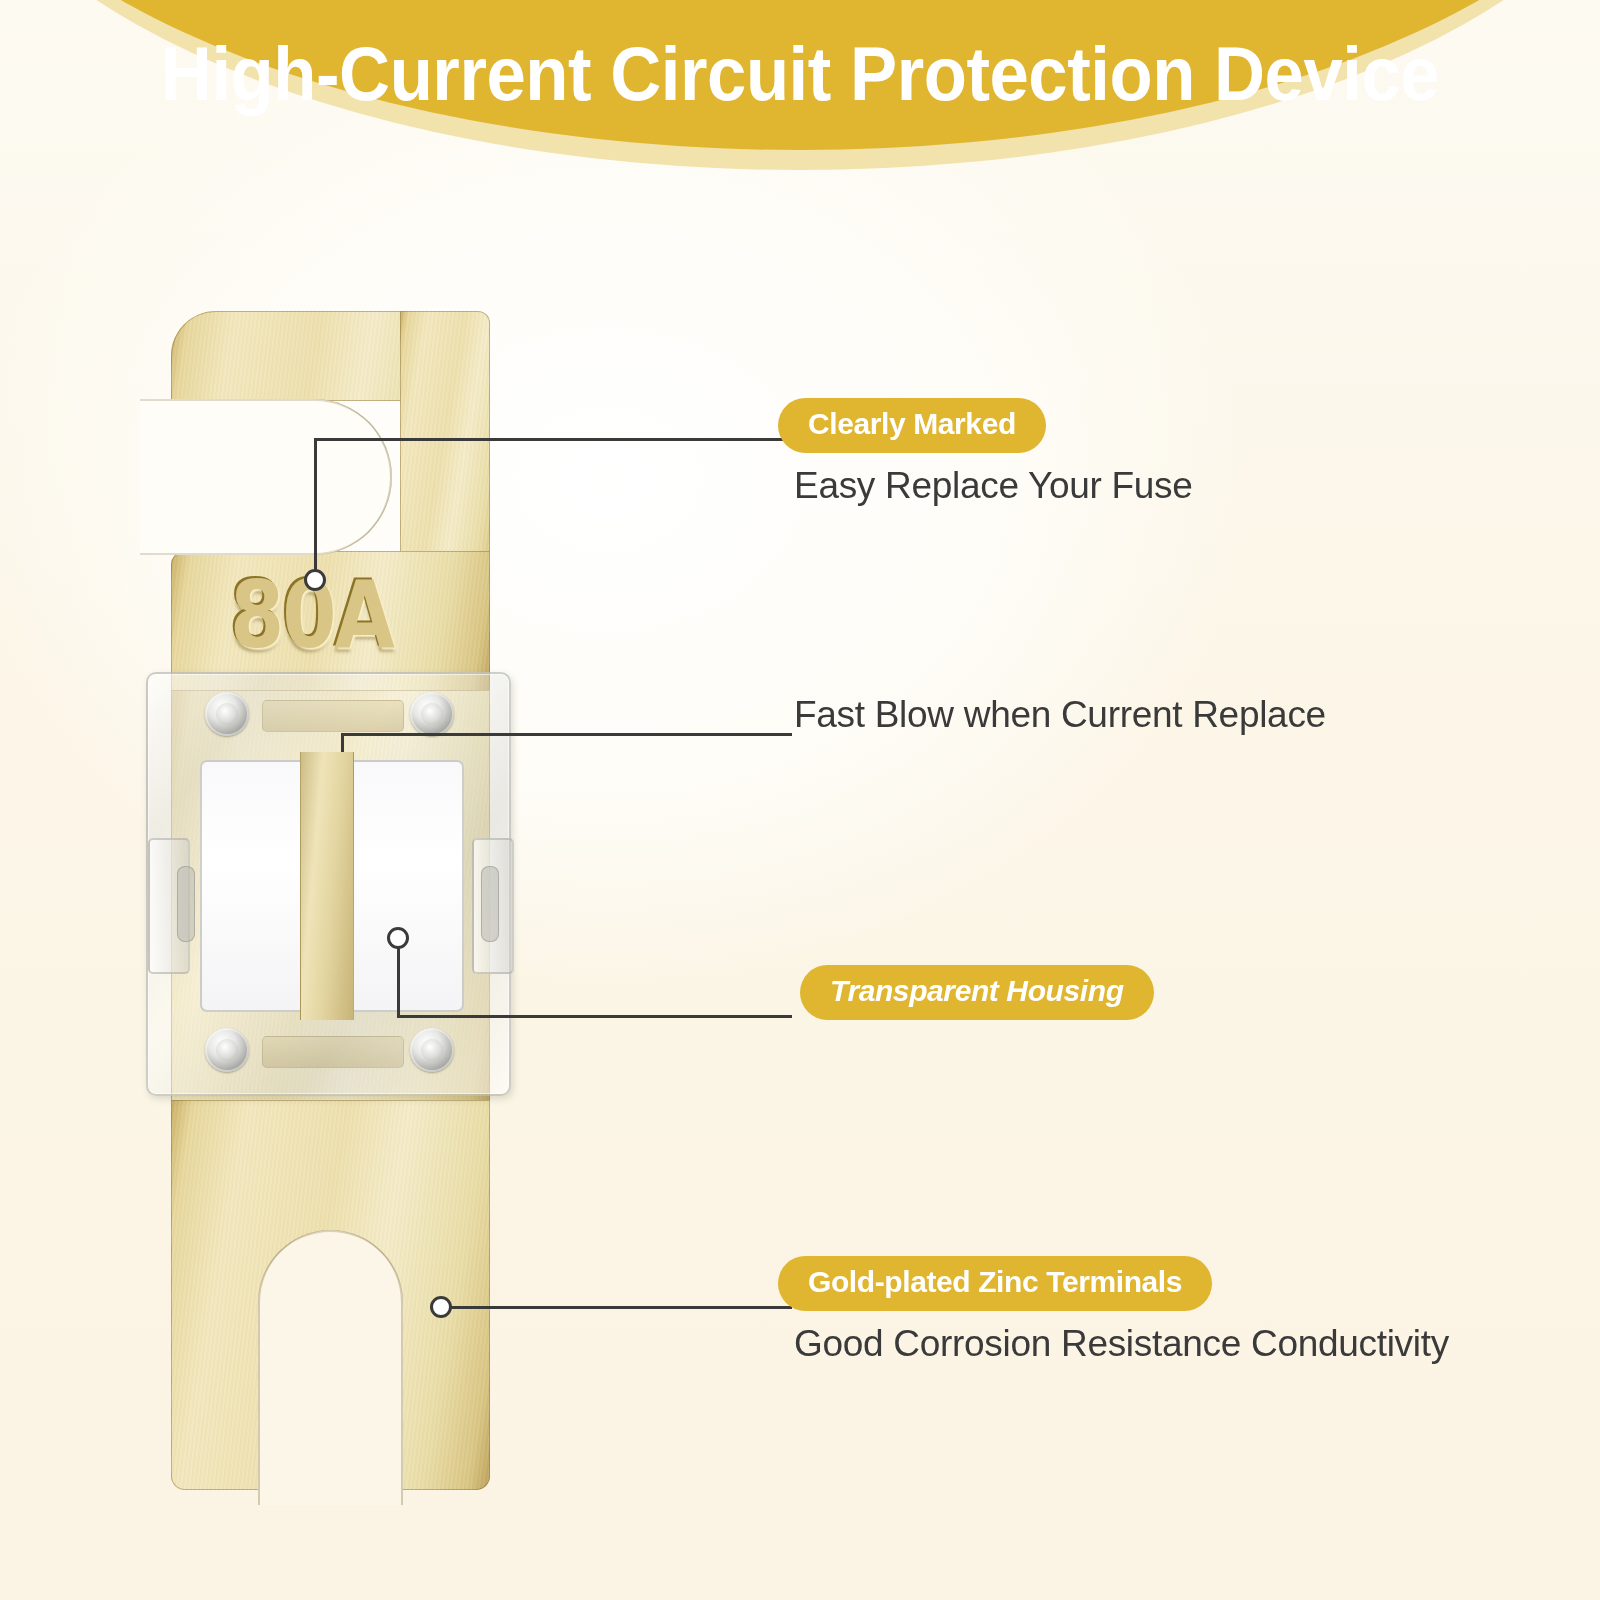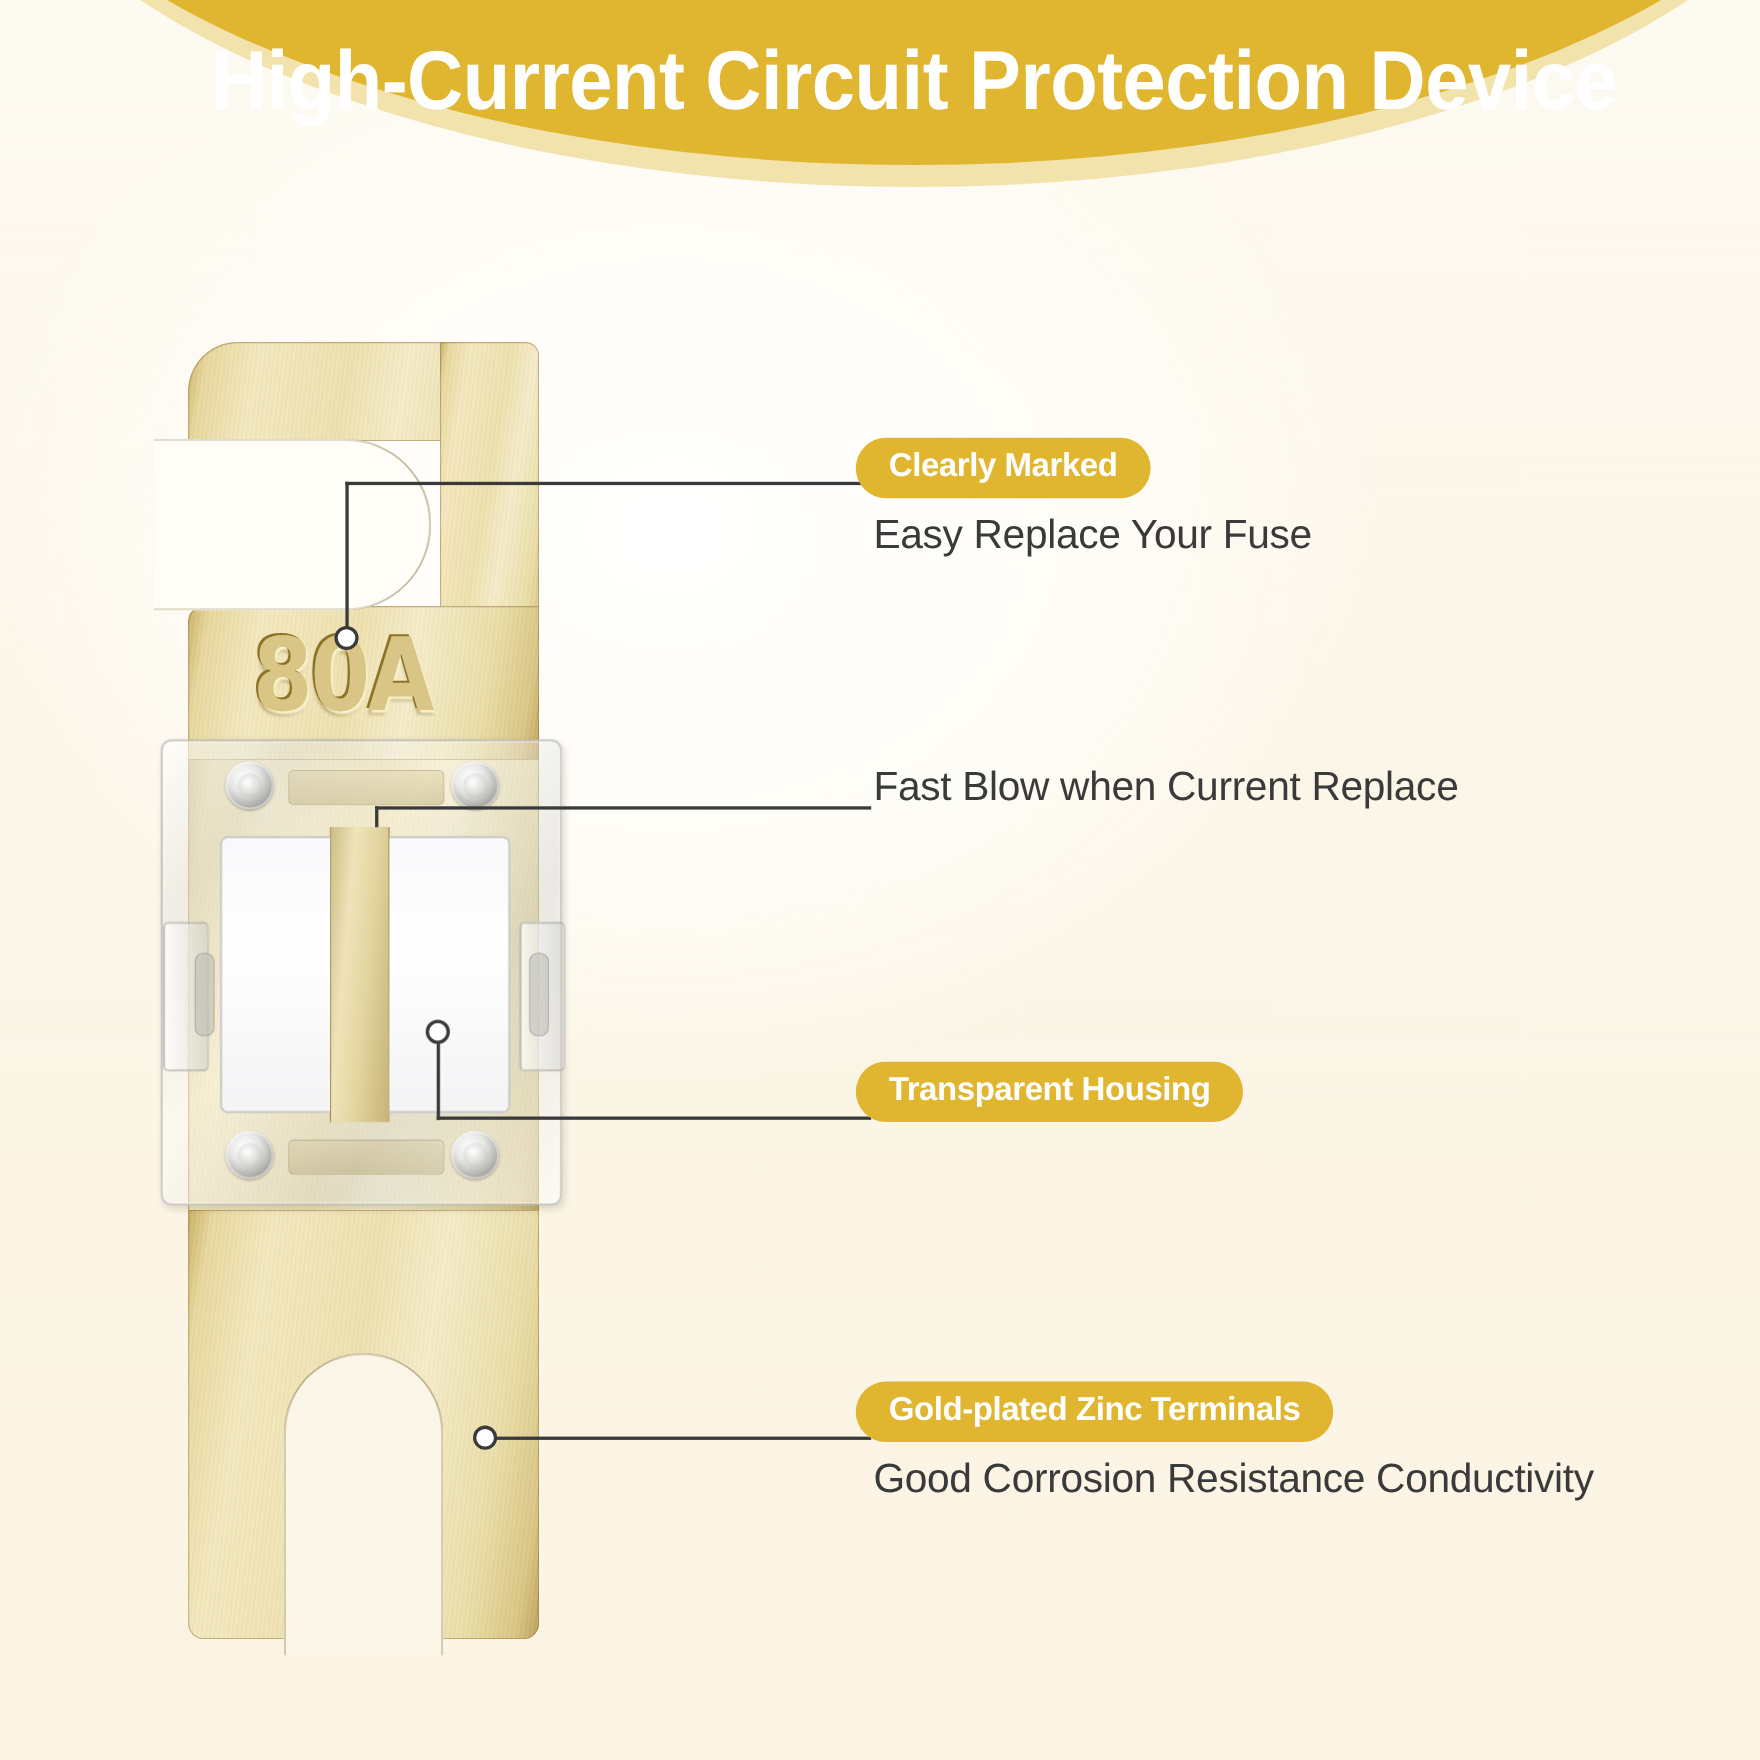--- a/index.html
+++ b/index.html
@@ -13,21 +13,21 @@
   #stage{
     position:relative;
     width:1600px;height:1600px;
     background:
       radial-gradient(ellipse 900px 700px at 38% 30%, #ffffff 0%, #fefcf6 46%, rgba(252,246,232,0) 72%),
       linear-gradient(180deg,#fdfaf2 0%, #fcf6e8 40%, #fbf4e4 100%);
     overflow:hidden;
   }
 
   
-  .banner-wrap{position:absolute;left:0;top:0;width:1448px;height:200px;margin-left:31px;}
+  .banner-wrap{position:absolute;left:0;top:0;width:1448px;height:200px;}
   .banner-echo{
     position:absolute;left:-60px;top:-230px;
     width:1720px;height:400px;
     background:#f2e2ac;
     border-radius:0 0 50% 50%/0 0 100% 100%;
   }
   .banner-main{
     position:absolute;left:-70px;top:-250px;
     width:1740px;height:400px;
     background:#e0b630;
@@ -286,21 +286,21 @@
 
   <div class="callout" style="left:778px;top:398px;">
     <div class="pill">Clearly Marked</div>
     <div class="sub">Easy Replace Your Fuse</div>
   </div>
 
   <div class="callout" style="left:778px;top:682px;">
     <div class="sub">Fast Blow when Current Replace</div>
   </div>
 
-  <div class="callout" style="left:778px;top:965px;">
+  <div class="callout" style="left:800px;top:965px;font-style:italic;">
     <div class="pill">Transparent Housing</div>
   </div>
 
   <div class="callout" style="left:778px;top:1256px;">
     <div class="pill">Gold-plated Zinc Terminals</div>
     <div class="sub">Good Corrosion Resistance Conductivity</div>
   </div>
 
 </div>
 

